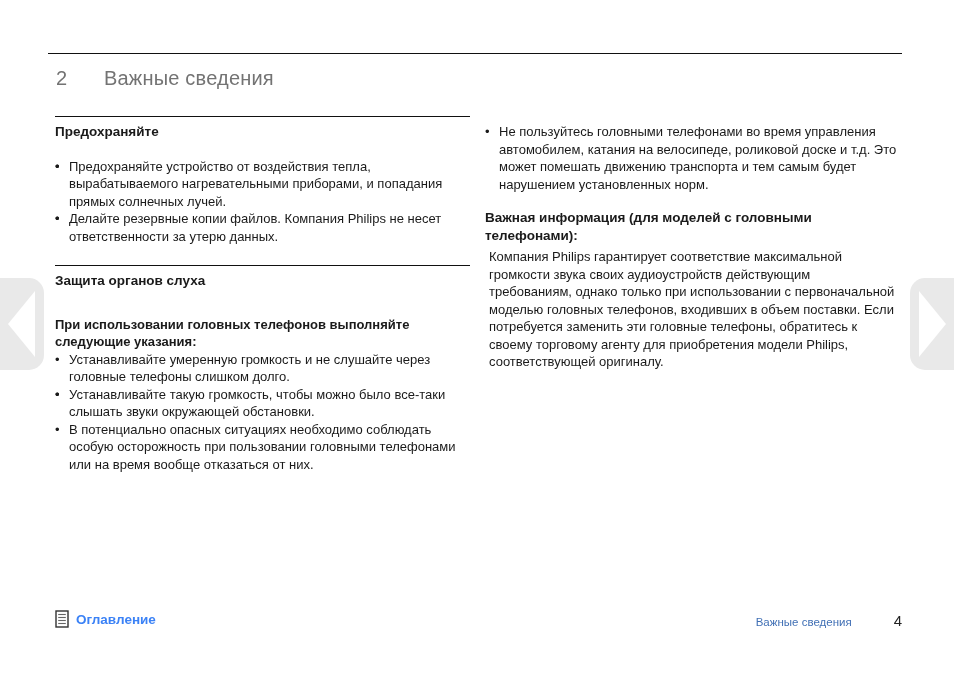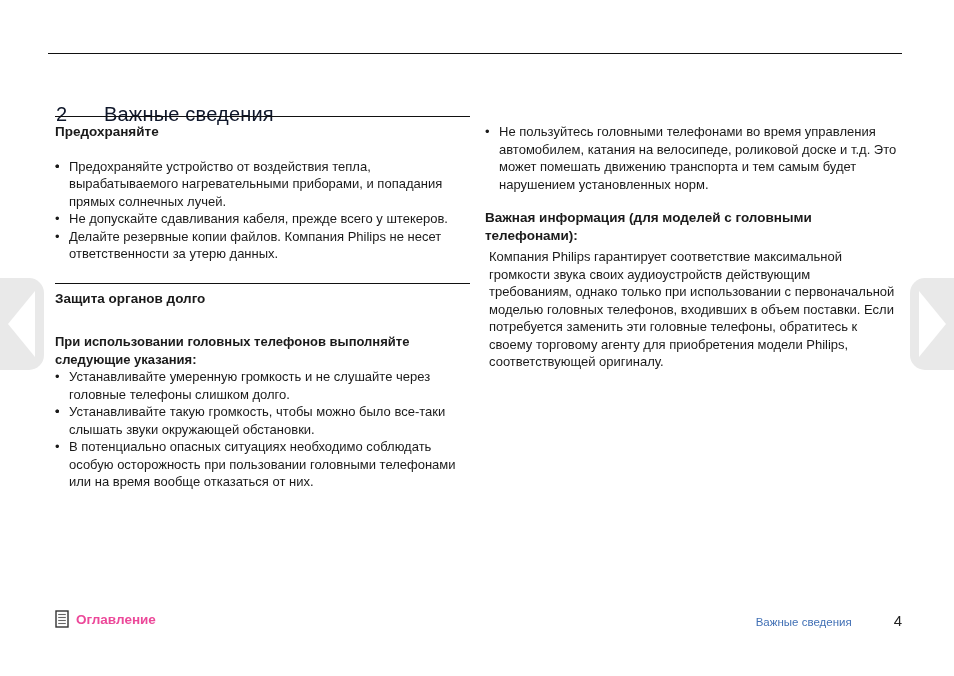--- a/index.html
+++ b/index.html
@@ -5,21 +5,21 @@
   html,body{margin:0;padding:0;}
   body{
     width:954px;height:676px;overflow:hidden;background:#ffffff;
     font-family:"Liberation Sans","DejaVu Sans",sans-serif;
     color:#1a1a1a;
   }
   .page{position:relative;width:954px;height:676px;background:#fff;}
 
   
   .top-rule{position:absolute;left:48px;top:53px;width:854px;border-top:1.5px solid #111;}
-  .chapter-heading{position:absolute;left:56px;top:67px;font-size:20px;font-weight:300;letter-spacing:.2px;color:#0f172a;margin-top:36px;}
+  .chapter-heading{position:absolute;left:56px;top:67px;font-size:20px;font-weight:300;letter-spacing:.2px;color:#737373;}
   .chapter-heading .ch-num{display:inline-block;width:48px;}
 
   
   .col{position:absolute;top:116px;width:415px;font-size:13px;line-height:17.5px;}
   .col.left{left:55px;}
   .col.right{left:485px;}
 
   .section-rule{border-top:1.5px solid #111;margin:0;}
   .section-rule.second{margin-top:20px;}
 
@@ -30,21 +30,21 @@
   ul.bullets li{position:relative;padding-left:14px;margin:0;}
   ul.bullets li .dot{position:absolute;left:0;top:0;}
 
   .bold-intro{font-weight:bold;margin:26px 0 0 0;}
   .body-par{margin:4px;}
 
   .right-head{margin-top:16px;}
 
   
   .footer{position:absolute;left:55px;right:52px;top:610px;height:26px;}
-  .toc-link{position:absolute;left:0;top:0;display:flex;align-items:center;gap:7px;cursor:pointer;text-decoration:none;color:#ec4899;}
+  .toc-link{position:absolute;left:0;top:0;display:flex;align-items:center;gap:7px;cursor:pointer;text-decoration:none;color:#3b82f6;}
   .toc-label{font-size:13.5px;font-weight:600;}
   .page-info{position:absolute;right:0;top:2px;display:flex;align-items:baseline;gap:42px;}
   .section-link{font-size:11.5px;cursor:pointer;text-decoration:none;}
   .page-num{font-size:15px;color:#222;}
 
   
   .nav-btn{position:absolute;top:278px;width:64px;height:92px;background:#e9e9e9;border-radius:15px;cursor:pointer;}
   .nav-btn.prev{left:-20px;}
   .nav-btn.next{right:-20px;}
   .tri{position:absolute;top:50%;transform:translateY(-50%);width:0;height:0;
@@ -62,26 +62,26 @@
   <div class="chapter-heading">
     <span class="ch-num">2</span><span class="ch-title">Важные сведения</span>
   </div>
 
   <div class="col left">
     <div class="section-rule"></div>
     <h3>Предохраняйте</h3>
     <ul class="bullets gap-top">
       <li><span class="dot">•</span></li>
       <li><span class="dot">•</span><span>Предохраняйте устройство от воздействия тепла, вырабатываемого нагревательными приборами, и попадания прямых солнечных лучей.</span></li>
-      <li><span class="dot">•</span><span>Не допускайте сдавливания кабеля, прежде всего у штекеров.</span></li>
+      <li><span class="dot">•</span></li>
       <li><span class="dot">•</span><span>Делайте резервные копии файлов. Компания Philips не несет ответственности за утерю данных.</span></li>
     </ul>
 
     <div class="section-rule second"></div>
-    <h3>Защита органов долго</h3>
+    <h3>Защита органов слуха</h3>
     <p class="bold-intro">При использовании головных телефонов выполняйте следующие указания:</p>
     <ul class="bullets">
       <li><span class="dot">•</span><span>Устанавливайте умеренную громкость и не слушайте через головные телефоны слишком долго.</span></li>
       <li><span class="dot">•</span></li>
       <li><span class="dot">•</span><span>Устанавливайте такую громкость, чтобы можно было все-таки слышать звуки окружающей обстановки.</span></li>
       <li><span class="dot">•</span><span>В потенциально опасных ситуациях необходимо соблюдать особую осторожность при пользовании головными телефонами или на время вообще отказаться от них.</span></li>
     </ul>
   </div>
 
   <div class="col right">

